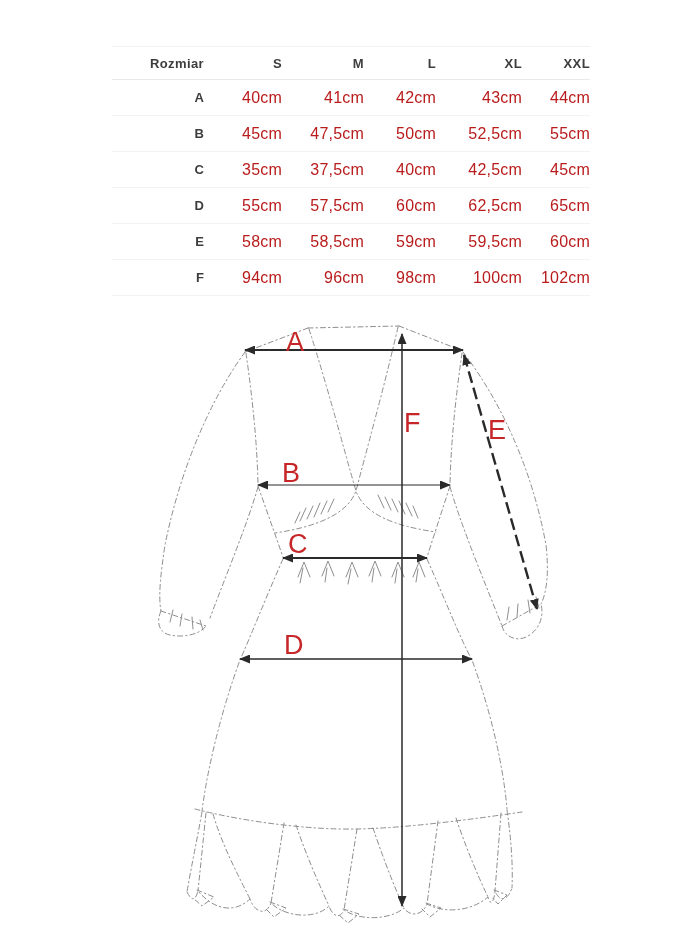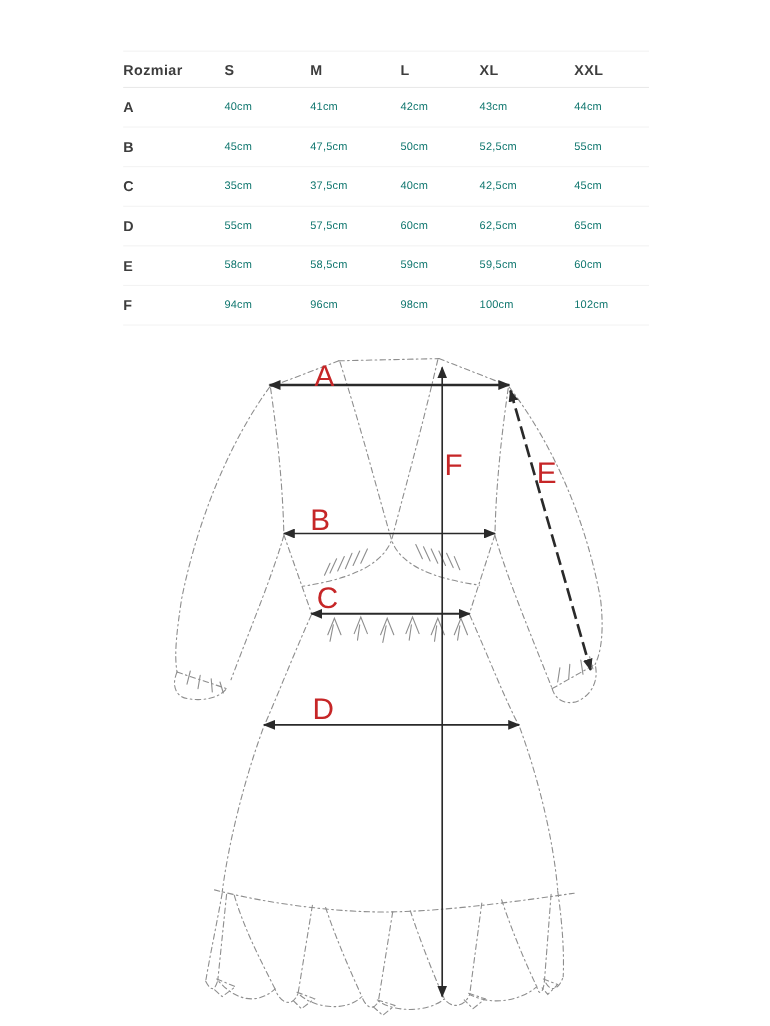--- a/index.html
+++ b/index.html
@@ -1,26 +1,26 @@
 <!DOCTYPE html>
 <html><head>
 <meta charset="utf-8">
 <style>
   html,body{margin:0;padding:0;background:#fff;overflow:hidden;}
   .page{position:relative;width:700px;height:933px;background:#ffffff;
         font-family:"Liberation Sans",sans-serif;}
 
   
   .size-table{position:absolute;left:112px;top:46px;width:478px;border-top:1px solid #f2f2f2;}
-  .thead,.trow{display:grid;grid-template-columns:92px 78px 82px 72px 86px 1fr;align-items:center;}
+  .thead,.trow{display:grid;grid-template-columns:92px 78px 82px 72px 86px 1fr;align-items:center;text-align:right;}
   .thead{height:32px;border-bottom:1px solid #e9e9e9;}
   .thead span{font-size:13px;font-weight:700;color:#3d3d3d;letter-spacing:.4px;}
   .trow{height:35px;border-bottom:1px solid #f3f3f3;}
   .trow .rlabel{font-size:13px;font-weight:700;color:#3d3d3d;}
-  .trow .val{font-size:10px;font-weight:400;color:#0f766e;letter-spacing:.2px;}
+  .trow .val{font-size:16px;font-weight:400;color:#b91c1c;letter-spacing:.2px;}
 
   
   svg.diagram{position:absolute;left:0;top:0;width:700px;height:933px;}
   .sk{stroke:#8e8e8e;stroke-width:1;fill:none;stroke-dasharray:5 3 1.5 3;stroke-linecap:round;}
   .tk{stroke:#8e8e8e;stroke-width:1;fill:none;stroke-linecap:round;}
   .m{stroke:#2a2a2a;fill:none;}
   .lbl text{fill:#c62627;font-family:"Liberation Sans",sans-serif;font-size:27px;font-weight:400;}
 </style>
 </head>
 <body>

